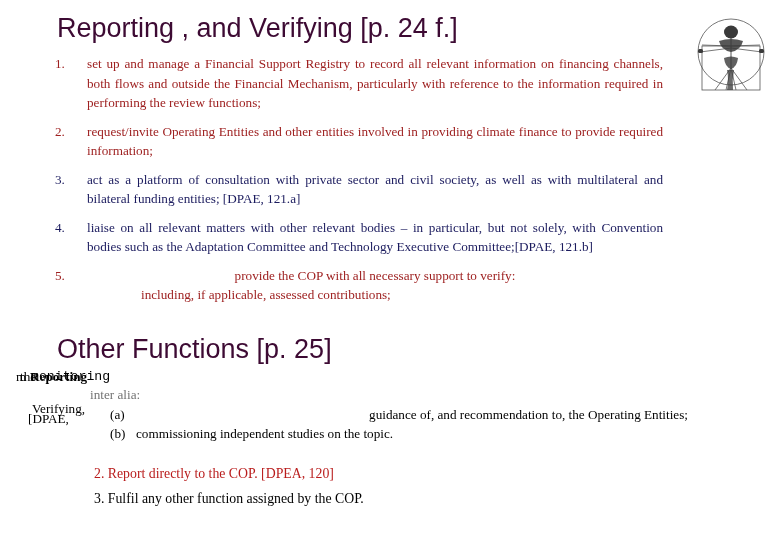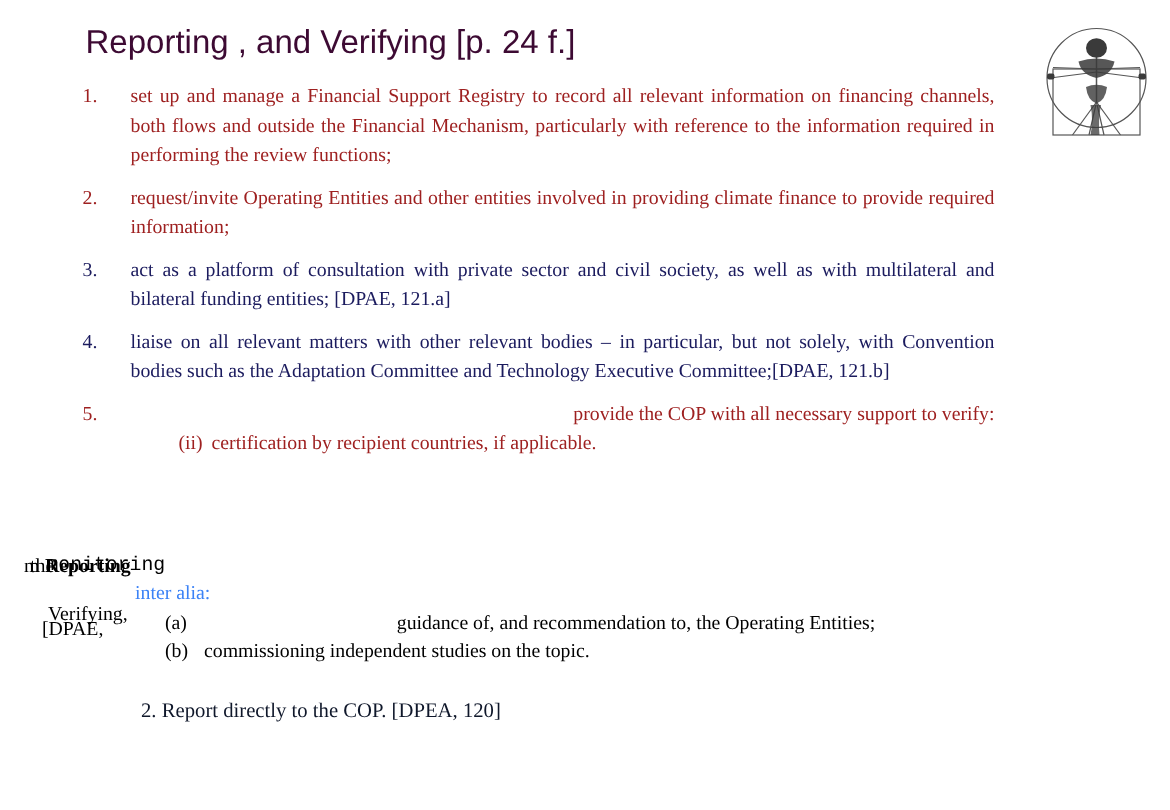--- a/index.html
+++ b/index.html
@@ -17,21 +17,21 @@
   .slide {
     position: absolute;
     inset: 0;
   }
 
   
   .heading {
     position: absolute;
     font-family: "Liberation Sans", sans-serif;
     color: #3d0a33;
-    font-size: 22px;
+    font-size: 27px;
     line-height: 26px;
     white-space: nowrap;
     letter-spacing: 0px;
   }
   #title-main { left: 57px; top: 15px; }
   #title-other { left: 57px; top: 336px; }
 
   
   .list-block {
     position: absolute;
@@ -49,21 +49,21 @@
     margin-bottom: 9px;
   }
   .li .num {
     position: absolute;
     left: 0;
     top: 0;
     width: 24px;
     text-align: left;
   }
   .li .body { display: block; }
-  .li .body.nojust { text-align: right; }
+  .li .body.nojust { text-align: center; }
 
   .red { color: #9e2020; }
   .navy { color: #1b1b5e; }
 
   
   .sub {
     display: block;
     padding-left: 32px;
     text-align: left;
     text-indent: 0;
@@ -100,50 +100,50 @@
   .overlap-line .stack.s2 { left: 4px; }
   .overlap-line .stack.s3 { left: 12px; margin-top: 42px; }
   .overlap-line .stack.s4 { left: 14px; font-weight: bold; }
   .overlap-line .stack.s5 { left: 15px; font-family: Liberation Mono, monospace; }
   .overlap-line .stack.s6 { left: 16px; margin-top: 32px; }
 
   .interalia {
     margin-left: 74px;
     font-size: 13.2px;
     line-height: 19.5px;
-    color: #3b82f6;
+    color: #737373;
   }
   .abc {
     position: relative;
     margin-left: 94px;
     padding-left: 26px;
     font-size: 13.2px;
     line-height: 19.5px;
     color: #000;
     text-align: justify;
     width: 552px;
   }
   .abc .lbl {
     position: absolute;
     left: 0;
     top: 0;
   }
   .abc .ind {
     display: block;
     padding-left: 24px;
-    text-align: center;
+    text-align: right;
   }
   .abc.nj { text-align: left; }
 
   .tail-line {
     margin-left: 39px;
     font-size: 13.8px;
     line-height: 19.5px;
   }
-  #tail-2 { position: absolute; left: 55px; top: 464px; color: #0f172a; }
+  #tail-2 { position: absolute; left: 55px; top: 464px; color: #b91c1c; }
   #tail-3 { position: absolute; left: 55px; top: 489px; color: #000000; }
 
   
   #brand {
     position: absolute;
     right: 0px;
     top: 0px;
     width: 95px;
     height: 540px;
   }
@@ -180,27 +180,26 @@
     </div>
 
     <div class="li navy">
       <span class="num">4.</span>
       <span class="body">liaise on all relevant matters with other relevant bodies – in particular, but not solely, with Convention bodies such as the Adaptation Committee and Technology Executive Committee;[DPAE, 121.b]</span>
     </div>
 
     <div class="li red">
       <span class="num">5.</span>
       <span class="body nojust">provide the COP with all necessary support to verify:</span>
-      <span class="sub">
-        <span class="rn">(ii)</span><span>certification by recipient countries, if applicable.</span>
-      </span>
+      <span class="sub cont">including, if applicable, assessed contributions;</span>
     </div>
 
   </div>
 
+  <div class="heading" id="title-other">Other Functions  [p. 25]</div>
 
   <div id="other-block">
 
     <div class="overlap-line">
       <span class="stack s1">m</span>
       <span class="stack s2">the</span>
       <span class="stack s3">[DPAE,</span>
       <span class="stack s4">Reporting</span>
       <span class="stack s5">monitoring</span>
       <span class="stack s6">Verifying,</span>
@@ -214,20 +213,21 @@
     </div>
 
     <div class="abc nj">
       <span class="lbl">(b)</span>
       <span>commissioning independent studies on the topic.</span>
     </div>
 
   </div>
 
   <div class="tail-line" id="tail-2">2. Report directly to the COP. [DPEA, 120]</div>
+  <div class="tail-line" id="tail-3">3. Fulfil any other function assigned by the COP.</div>
 
   <div id="brand">
 
     <div id="logo-wrap">
       <svg viewBox="0 0 84 80" width="84" height="80" aria-hidden="true">
         <g stroke="#555" fill="none" stroke-width="0.8">
           <circle cx="42" cy="40" r="33"></circle>
           <rect x="13" y="34" width="58" height="44"></rect>
 
           <line x1="11" y1="40" x2="42" y2="36"></line>

